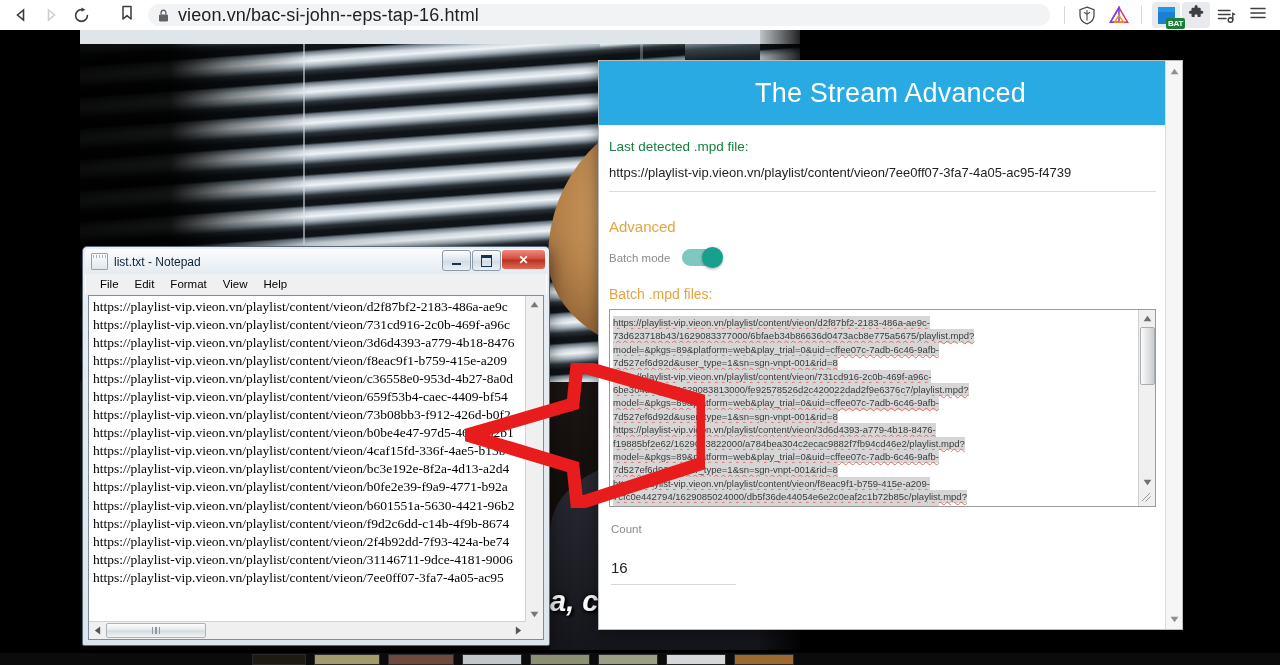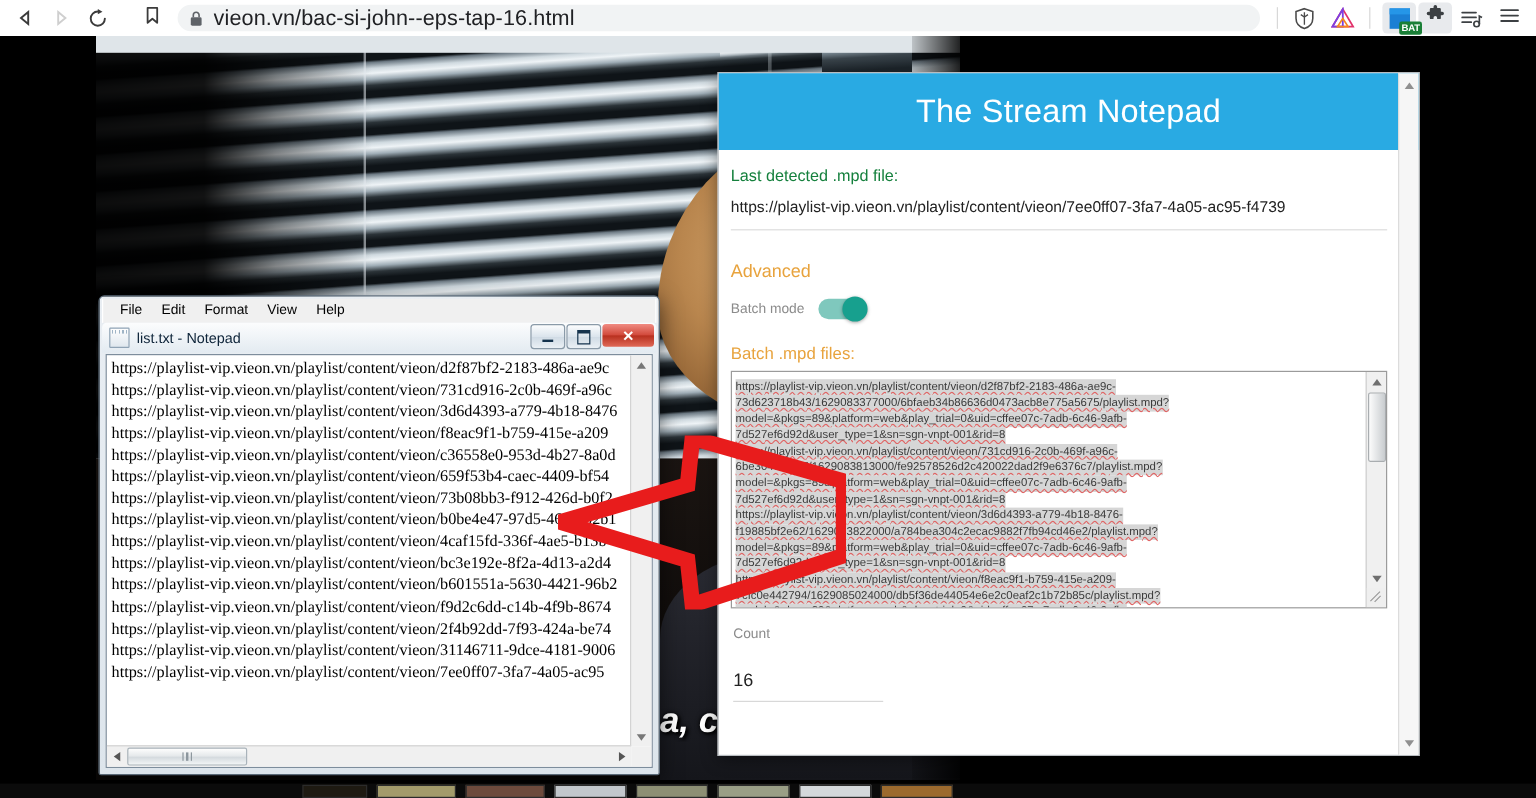--- a/index.html
+++ b/index.html
@@ -426,54 +426,55 @@
     <div id="person-face"></div>
     <div id="person-body"></div>
     <div id="person-collar"></div>
 
     <div id="subtitle">a, c</div>
     <div id="video-right-dark"></div>
   </div>
 
   <div id="notepad">
 
+    <div id="np-titlebar">
+      <div id="np-icon"></div>
+      <div id="np-title">list.txt - Notepad</div>
+      <div id="np-winbtns">
+        <div class="np-winbtn">
+          <span class="glyph-min"></span>
+        </div>
+        <div class="np-winbtn">
+          <span class="glyph-max"></span>
+        </div>
+        <div id="np-close">✕</div>
+      </div>
+    </div>
+
     <div id="np-menubar">
       <div class="np-menu">File</div>
       <div class="np-menu">Edit</div>
       <div class="np-menu">Format</div>
       <div class="np-menu">View</div>
       <div class="np-menu">Help</div>
-    </div>
-
-    <div id="np-titlebar">
-      <div id="np-icon"></div>
-      <div id="np-title">list.txt - Notepad</div>
-      <div id="np-winbtns">
-        <div class="np-winbtn">
-          <span class="glyph-min"></span>
-        </div>
-        <div class="np-winbtn">
-          <span class="glyph-max"></span>
-        </div>
-        <div id="np-close">✕</div>
-      </div>
     </div>
 
     <div id="np-body">
       <div id="np-text">
         <div class="np-line">https://playlist-vip.vieon.vn/playlist/content/vieon/d2f87bf2-2183-486a-ae9c</div>
         <div class="np-line">https://playlist-vip.vieon.vn/playlist/content/vieon/731cd916-2c0b-469f-a96c</div>
         <div class="np-line">https://playlist-vip.vieon.vn/playlist/content/vieon/3d6d4393-a779-4b18-8476</div>
         <div class="np-line">https://playlist-vip.vieon.vn/playlist/content/vieon/f8eac9f1-b759-415e-a209</div>
         <div class="np-line">https://playlist-vip.vieon.vn/playlist/content/vieon/c36558e0-953d-4b27-8a0d</div>
         <div class="np-line">https://playlist-vip.vieon.vn/playlist/content/vieon/659f53b4-caec-4409-bf54</div>
         <div class="np-line">https://playlist-vip.vieon.vn/playlist/content/vieon/73b08bb3-f912-426d-b0f2</div>
         <div class="np-line">https://playlist-vip.vieon.vn/playlist/content/vieon/b0be4e47-97d5-4669-b2b1</div>
         <div class="np-line">https://playlist-vip.vieon.vn/playlist/content/vieon/4caf15fd-336f-4ae5-b13b</div>
         <div class="np-line">https://playlist-vip.vieon.vn/playlist/content/vieon/bc3e192e-8f2a-4d13-a2d4</div>
+        <div class="np-line">https://playlist-vip.vieon.vn/playlist/content/vieon/b0fe2e39-f9a9-4771-b92a</div>
         <div class="np-line">https://playlist-vip.vieon.vn/playlist/content/vieon/b601551a-5630-4421-96b2</div>
         <div class="np-line">https://playlist-vip.vieon.vn/playlist/content/vieon/f9d2c6dd-c14b-4f9b-8674</div>
         <div class="np-line">https://playlist-vip.vieon.vn/playlist/content/vieon/2f4b92dd-7f93-424a-be74</div>
         <div class="np-line">https://playlist-vip.vieon.vn/playlist/content/vieon/31146711-9dce-4181-9006</div>
         <div class="np-line">https://playlist-vip.vieon.vn/playlist/content/vieon/7ee0ff07-3fa7-4a05-ac95</div>
       </div>
 
       <div id="np-vscroll">
         <div id="np-vthumb-area">
           <div class="sb-arrow" style="position:absolute;top:0;left:0;">
@@ -506,21 +507,21 @@
             </svg>
         </div>
       </div>
       <div id="np-corner"></div>
     </div>
   </div>
 
   <div id="popup">
 
     <div id="popup-header">
-      <div id="popup-title">The Stream Notepad</div>
+      <div id="popup-title">The Stream Advanced</div>
     </div>
 
     <div id="popup-content">
 
       <div class="sec-label">Last detected .mpd file:</div>
       <div class="val-line">https://playlist-vip.vieon.vn/playlist/content/vieon/7ee0ff07-3fa7-4a05-ac95-f4739</div>
 
       <div id="advanced-label">Advanced</div>
 
       <div id="batch-row">

